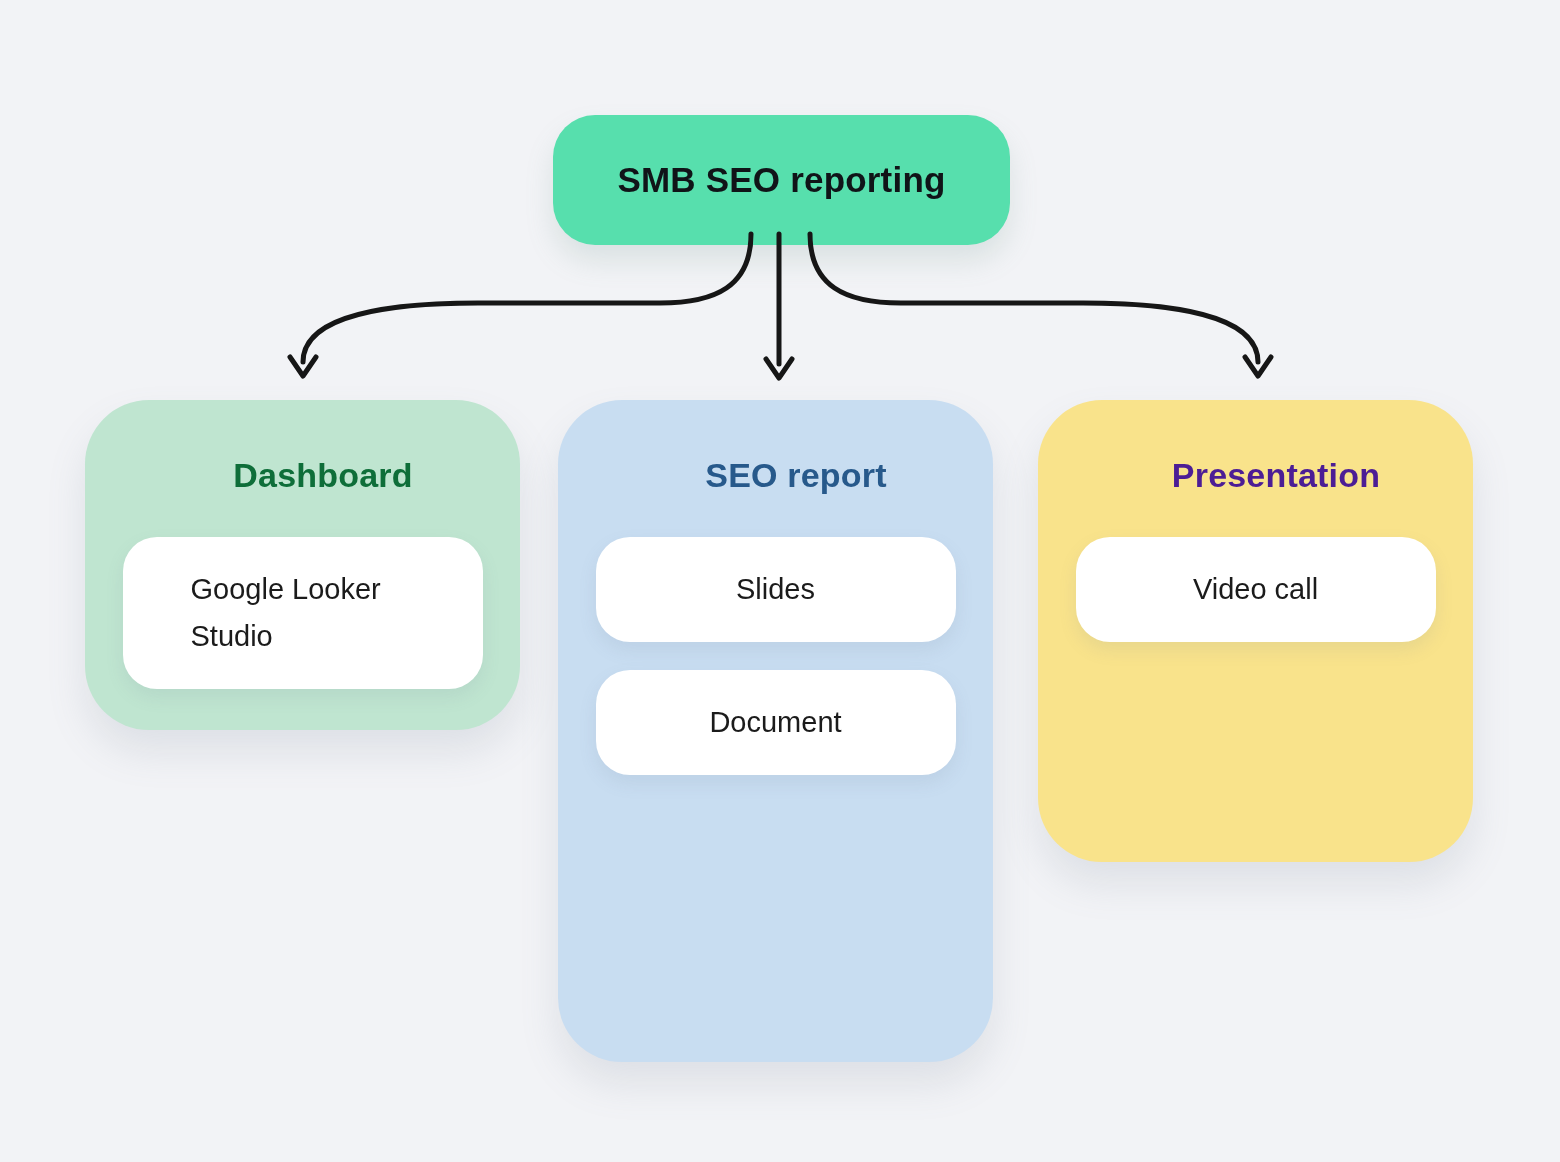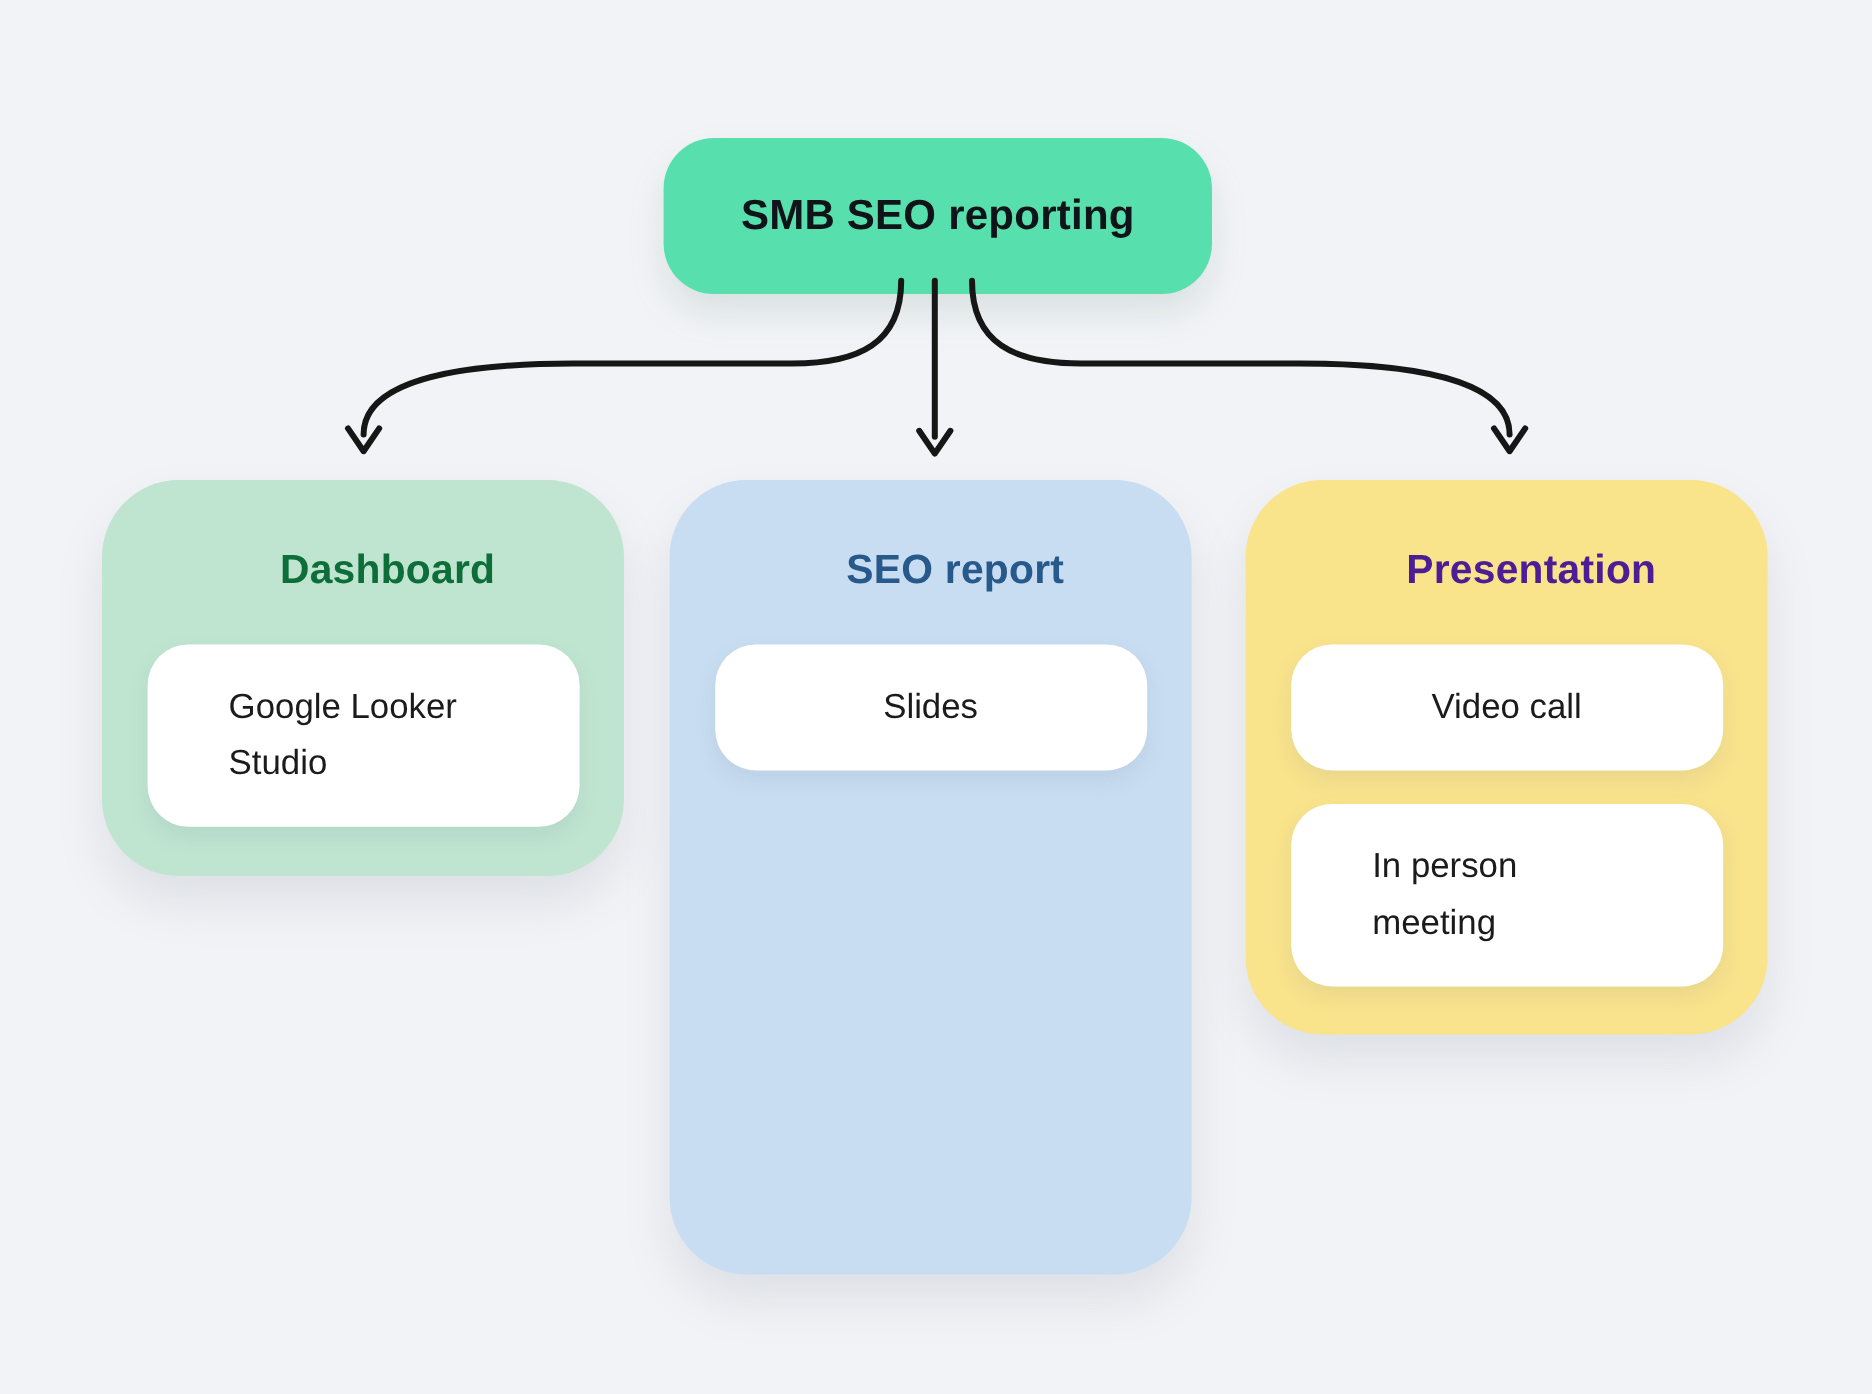--- a/index.html
+++ b/index.html
@@ -106,28 +106,28 @@
       </div>
     </div>
   </div>
 
   <div class="card card-seo">
     <div class="card-title">SEO report</div>
     <div class="items">
       <div class="item">
         <span class="item-label">Slides</span>
       </div>
+      <div class="item">
+        <span class="item-label">Document</span>
+      </div>
     </div>
   </div>
 
   <div class="card card-presentation">
     <div class="card-title">Presentation</div>
     <div class="items">
       <div class="item">
         <span class="item-label">Video call</span>
       </div>
-      <div class="item tall">
-        <span class="item-label">In person meeting</span>
-      </div>
     </div>
   </div>
 
 </div>
 
 </body></html>

